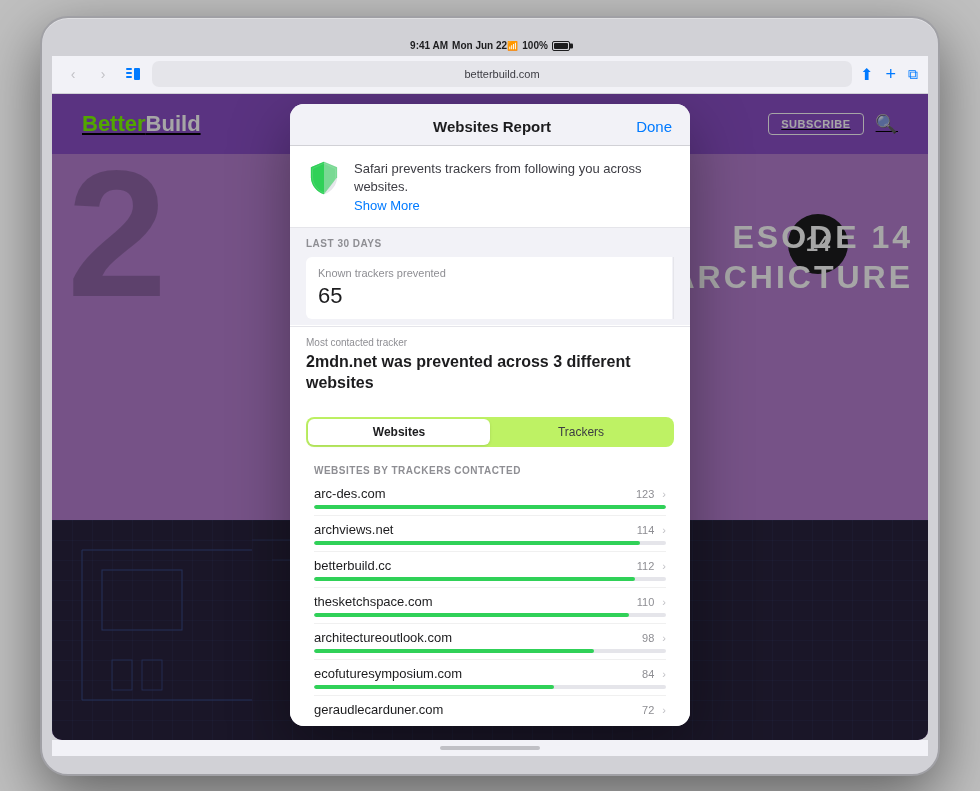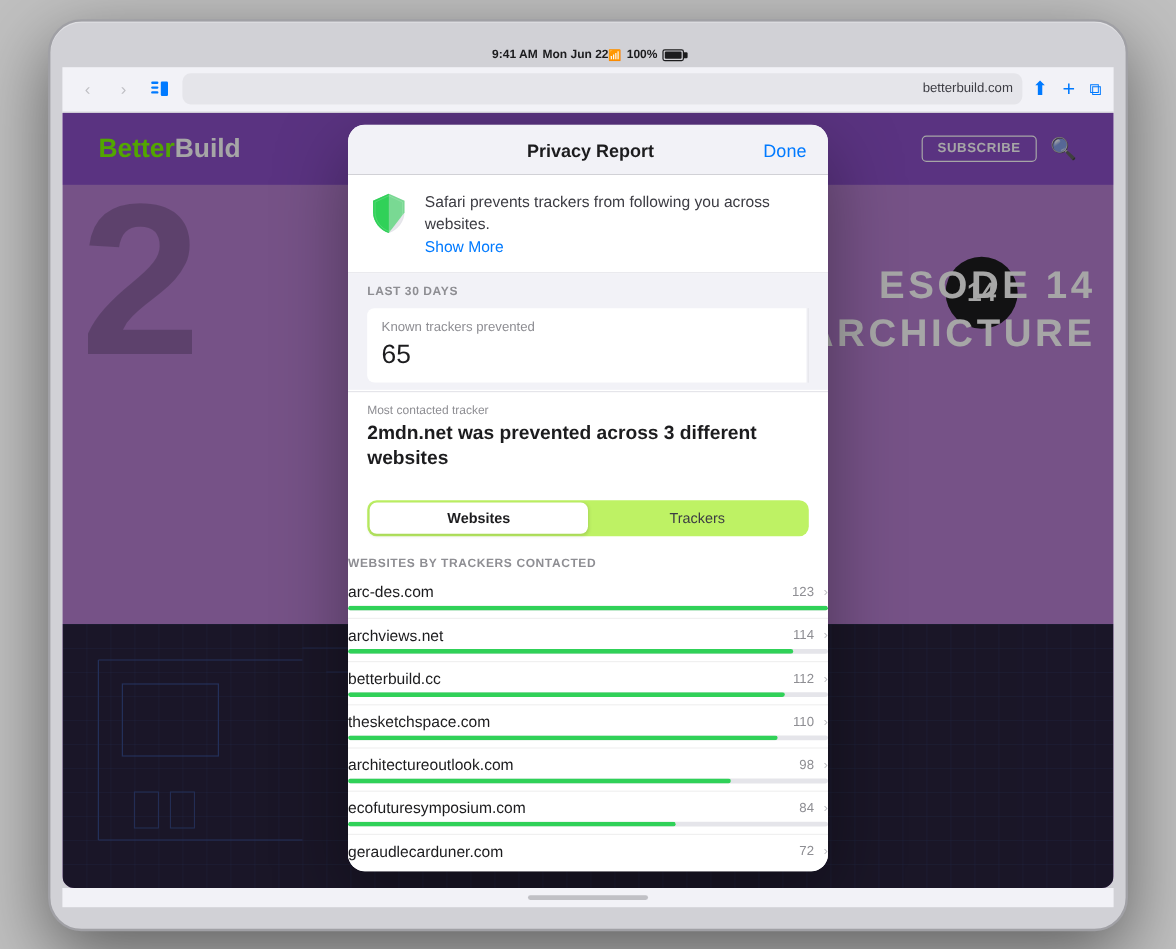--- a/index.html
+++ b/index.html
@@ -91,21 +91,21 @@
       cursor: pointer;
     }
     .nav-btn.disabled { color: #c0c0c5; }
     .address-bar {
       flex: 1;
       height: 26px;
       background: #e5e5ea;
       border-radius: 7px;
       display: flex;
       align-items: center;
-      justify-content: flex-end;
+      justify-content: center;
       font-size: 11px;
       color: #3c3c43;
       padding: 0 8px;
     }
     .toolbar-icons {
       display: flex;
       align-items: center;
       gap: 12px;
       color: #007aff;
       font-size: 15px;
@@ -126,20 +126,21 @@
       background: #b57fd0;
       overflow: hidden;
     }
     .website-header {
       height: 60px;
       background: #8b4fc7;
       display: flex;
       align-items: center;
       padding: 0 30px;
       justify-content: space-between;
+      text-decoration: underline;
     }
     .site-logo {
       font-size: 22px;
       font-weight: 700;
       color: white;
     }
     .site-logo span { color: #7fff00; }
     .header-right {
       display: flex;
       align-items: center;
@@ -340,21 +341,21 @@
     .tab-btn.active {
       background: white;
       color: #1c1c1e;
       box-shadow: 0 1px 3px rgba(0,0,0,0.12);
       font-weight: 600;
     }
 
     
     .websites-section {
       background: white;
-      padding: 0 0;
+      padding: 0 24px;
     }
     .websites-section-label {
       font-size: 10px;
       font-weight: 600;
       color: #8e8e93;
       letter-spacing: 0.5px;
       padding: 8px 0 4px;
       text-transform: uppercase;
     }
     .website-row {
@@ -507,21 +508,21 @@
         </svg>
       </div>
     </div>
 
     <div class="modal-overlay">
 
       <div class="privacy-modal">
 
         <div class="modal-header">
           <div class="modal-spacer"></div>
-          <div class="modal-title">Privacy Report</div>
+          <div class="modal-title">Websites Report</div>
           <div class="modal-done-btn">Done</div>
         </div>
 
         <div class="modal-body">
 
           <div class="shield-banner">
 
             <svg class="shield-icon" viewBox="0 0 40 44" fill="none" xmlns="http://www.w3.org/2000/svg">
               <path d="M20 2L4 9V21C4 30.4 11.2 39.2 20 42C28.8 39.2 36 30.4 36 21V9L20 2Z" fill="#e5e5ea"></path>
               <path d="M20 2L4 9V21C4 30.4 11.2 39.2 20 42C20 42 20 42 20 42V2Z" fill="#30d158"></path>

